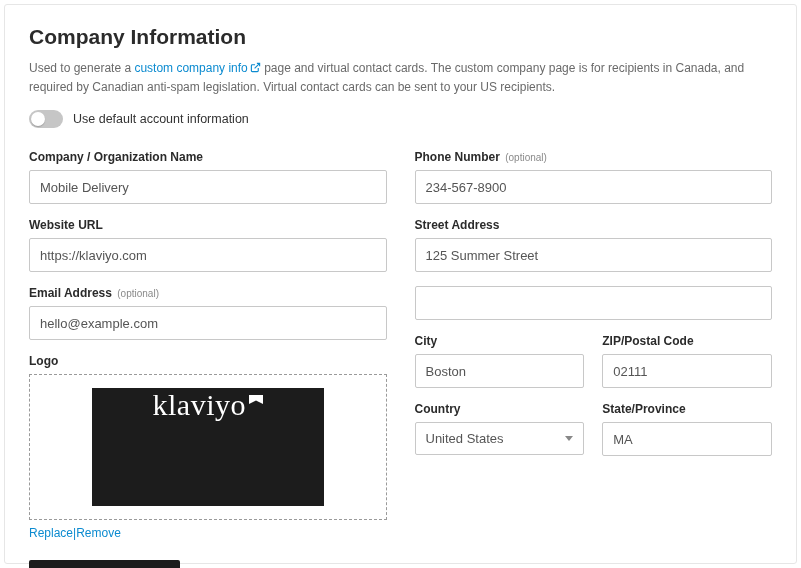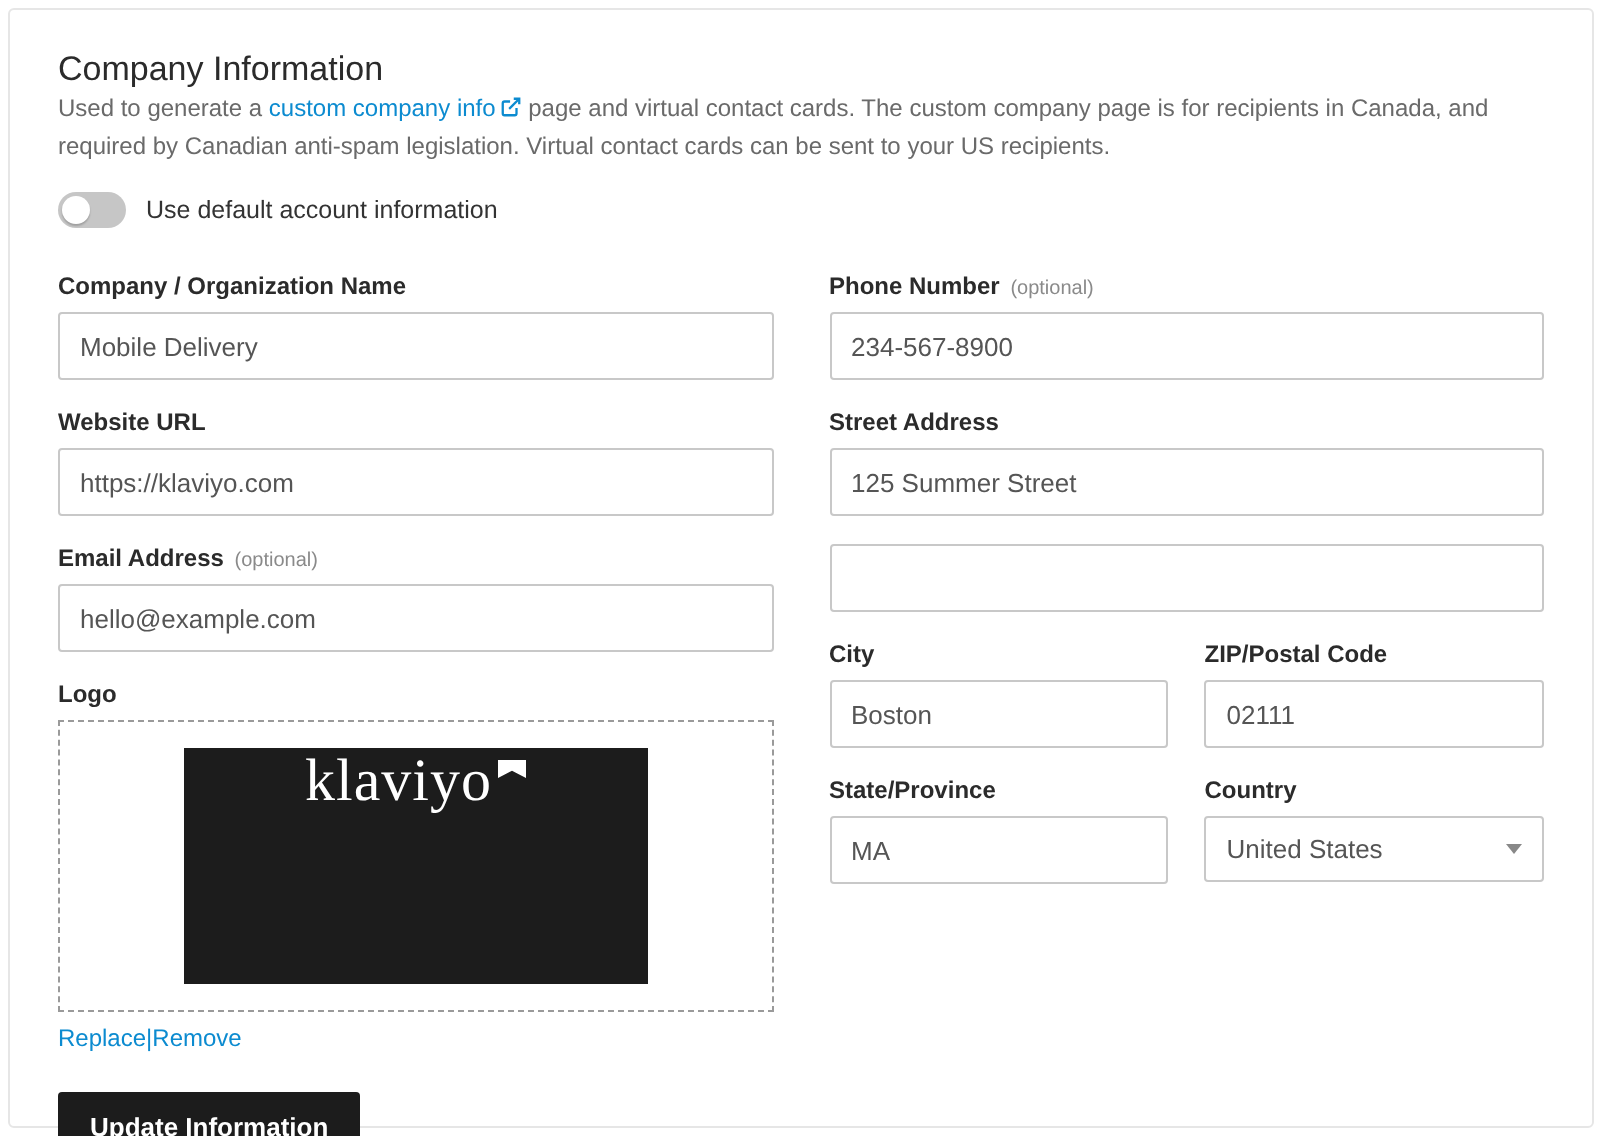--- a/index.html
+++ b/index.html
@@ -5,21 +5,21 @@
   * { box-sizing: border-box; margin: 0; padding: 0; }
   html, body { width: 801px; height: 568px; font-family: -apple-system, "Helvetica Neue", Arial, sans-serif; background: #fff; color: #333; }
   .card {
     border: 1px solid #e6e6e6;
     border-radius: 3px;
     margin: 4px;
     padding: 20px 24px 24px 24px;
     width: 793px;
     height: 560px;
   }
-  .section-title { font-size: 17px; font-weight: 400; color: #2b2b2b; margin-bottom: 0; }
+  .section-title { font-size: 21px; font-weight: 700; color: #2b2b2b; margin-bottom: 10px; }
   .desc { font-size: 12px; color: #6a6a6a; line-height: 1.5; margin-bottom: 14px; }
   .desc a { color: #0c8bd0; text-decoration: none; }
   .ext-icon { display: inline-block; vertical-align: -1px; margin-left: 2px; }
   .toggle-row { display: flex; align-items: center; gap: 10px; margin-bottom: 22px; }
   .toggle {
     width: 34px; height: 18px; border-radius: 10px; background: #c6c6c6; position: relative; cursor: pointer;
   }
   .toggle .knob {
     position: absolute; top: 2px; left: 2px; width: 14px; height: 14px; background: #fff; border-radius: 50%;
     box-shadow: 0 1px 1px rgba(0,0,0,0.2);
@@ -138,26 +138,26 @@
           <label class="label">City</label>
           <input class="input" type="text" value="Boston" style="">
         </div>
         <div class="field">
           <label class="label">ZIP/Postal Code</label>
           <input class="input" type="text" value="02111" style="">
         </div>
       </div>
       <div class="row2">
         <div class="field">
-          <label class="label">State/Province</label>
-          <input class="input" type="text" value="MA" style="">
-        </div>
-        <div class="field">
           <label class="label">Country</label>
           <div class="select">
             <span>United States</span>
             <span class="caret"></span>
           </div>
+        </div>
+        <div class="field">
+          <label class="label">State/Province</label>
+          <input class="input" type="text" value="MA" style="">
         </div>
       </div>
     </div>
   </div>
 </div>
 
 </body></html>

